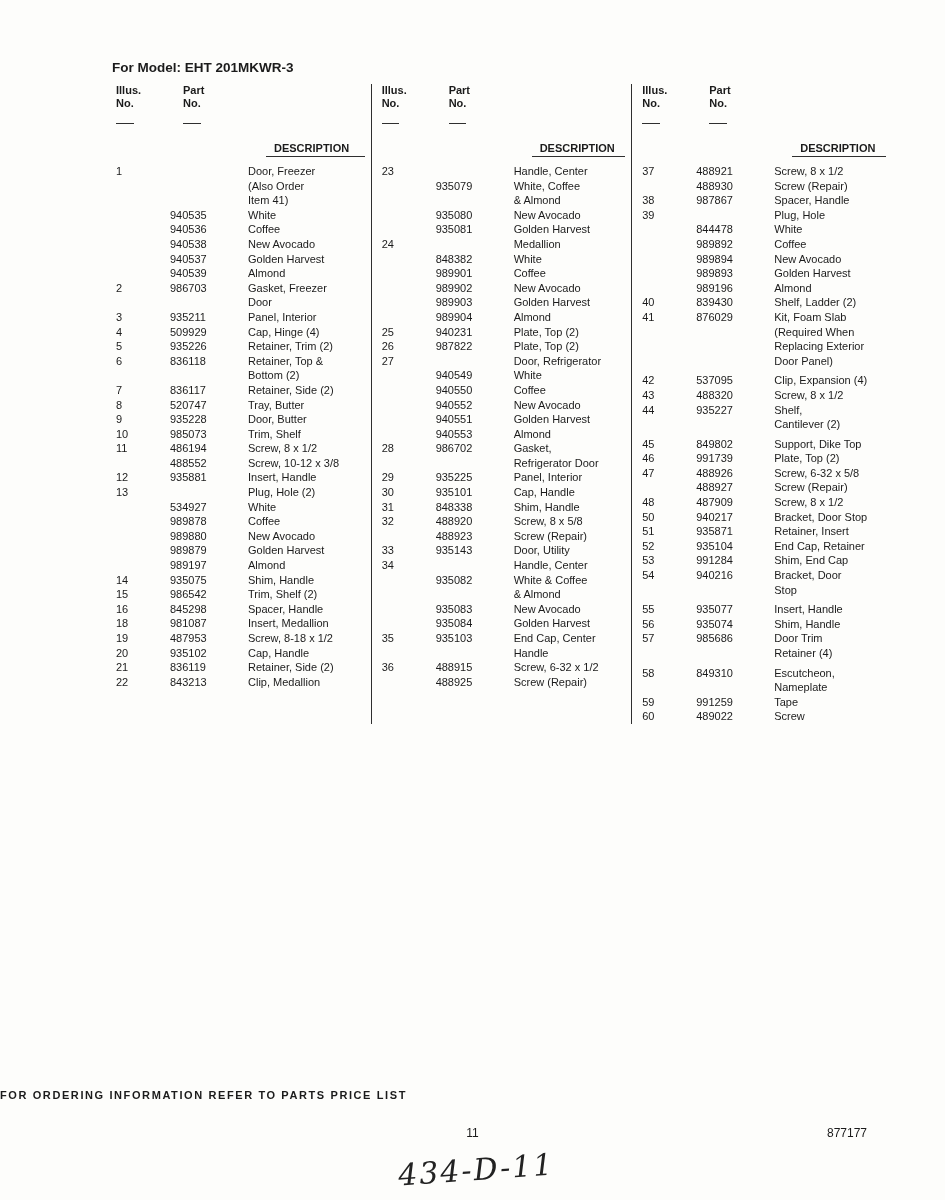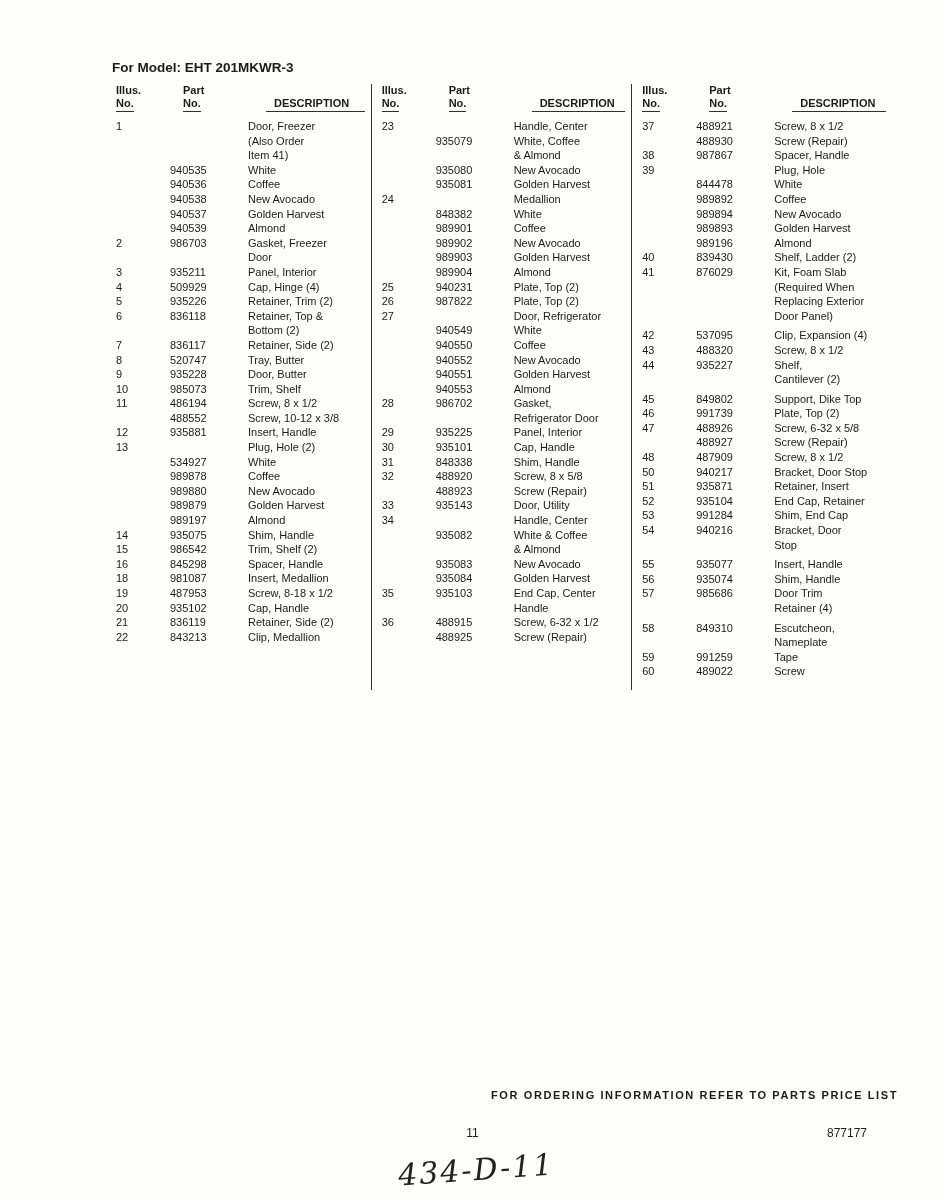--- a/index.html
+++ b/index.html
@@ -23,32 +23,32 @@
     text-align:left; font-size:13.5px; font-weight:bold;
   }
   .cols {
     position:absolute; top:84px; left:110px; width:782px;
     display:flex; align-items:stretch;
   }
   .col { width:33.33%; padding:0 6px 0 6px; min-height:606px; }
   .col + .col { border-left:1.5px solid #2f2f2f; padding-left:10px; }
   .col-header { font-size:11px; font-weight:bold; }
   .hdr-row { display:grid; grid-template-columns:50px 66px 1fr; column-gap:17px; line-height:13px; }
-  .hdr-u { display:inline-block; border-bottom:1.5px solid #2f2f2f; padding-bottom:1px; }
-  .hdr-desc { border-bottom:1.5px solid #2f2f2f; padding-bottom:1px; padding-left:8px; }
+  .hdr-u { display:inline-block; border-bottom:1.5px solid #2f2f2f; padding-bottom:13px; }
+  .hdr-desc { border-bottom:1.5px solid #2f2f2f; padding-bottom:1px; padding-left:8px;margin-top:45px; }
   .rows { margin-top:7px; }
   .prow {
     display:grid; grid-template-columns:50px 66px 1fr; column-gap:4px;
     font-size:11px; line-height:14.6px;
   }
   .prow .c-desc { padding-left:8px; }
   .prow.spacer { height:5px; }
   .ordering-note {
     position:absolute; top:1089px; left:0; width:898px;
-    text-align:right; font-size:11px; font-weight:bold; letter-spacing:1.6px;
+    text-align:left; font-size:11px; font-weight:bold; letter-spacing:1.6px;
   }
   .page-number {
     position:absolute; top:1126px; left:0; width:945px;
     text-align:center; font-size:12px;
   }
   .doc-number {
     position:absolute; top:1126px; right:78px; font-size:12px;
   }
   .handwritten {
     position:absolute; top:1152px; left:398px;

